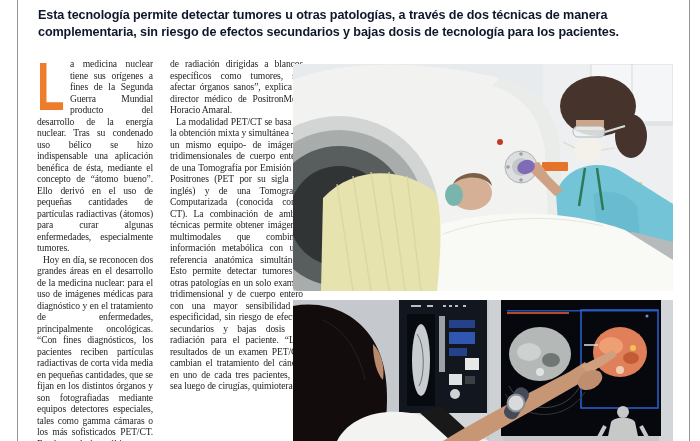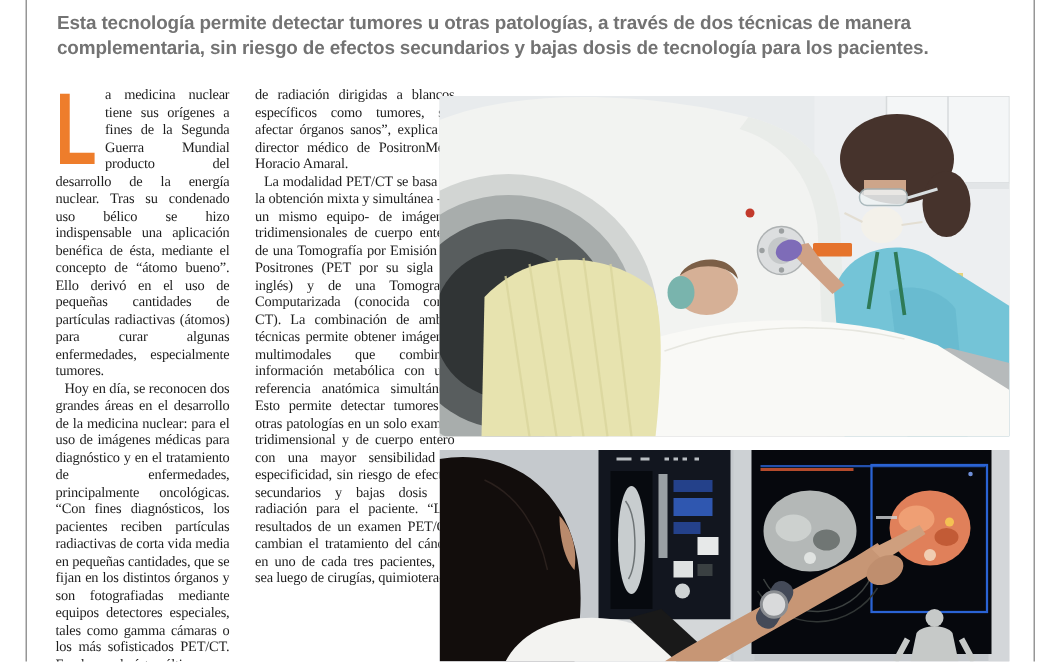--- a/index.html
+++ b/index.html
@@ -4,21 +4,21 @@
 <style>
   html,body{margin:0;padding:0;}
   body{width:700px;height:441px;position:relative;overflow:hidden;background:#ffffff;}
 
   .edge{position:absolute;top:0;bottom:0;width:1px;background:#969696;}
   .edge-l{left:17px;}
   .edge-r{left:689px;}
 
   .headline{position:absolute;left:38px;top:7px;
     font-family:"Liberation Sans","DejaVu Sans",sans-serif;font-weight:700;
-    font-size:12.6px;line-height:16.5px;color:#737373;letter-spacing:-0.1px;}
+    font-size:12.6px;line-height:16.5px;color:#0f172a;letter-spacing:-0.1px;}
   .headline .hl{white-space:nowrap;}
 
   .col{position:absolute;top:58px;height:383px;overflow:hidden;
     font-family:"Liberation Serif","DejaVu Serif",serif;
     font-size:9.6px;line-height:11.5px;color:#1e1e1e;
     text-align:justify;letter-spacing:-0.12px;}
   .col p{margin:0;}
   .col p.ind{text-indent:6px;}
   .col1{left:37px;width:116px;}
   .col2{left:170px;width:133px;}

